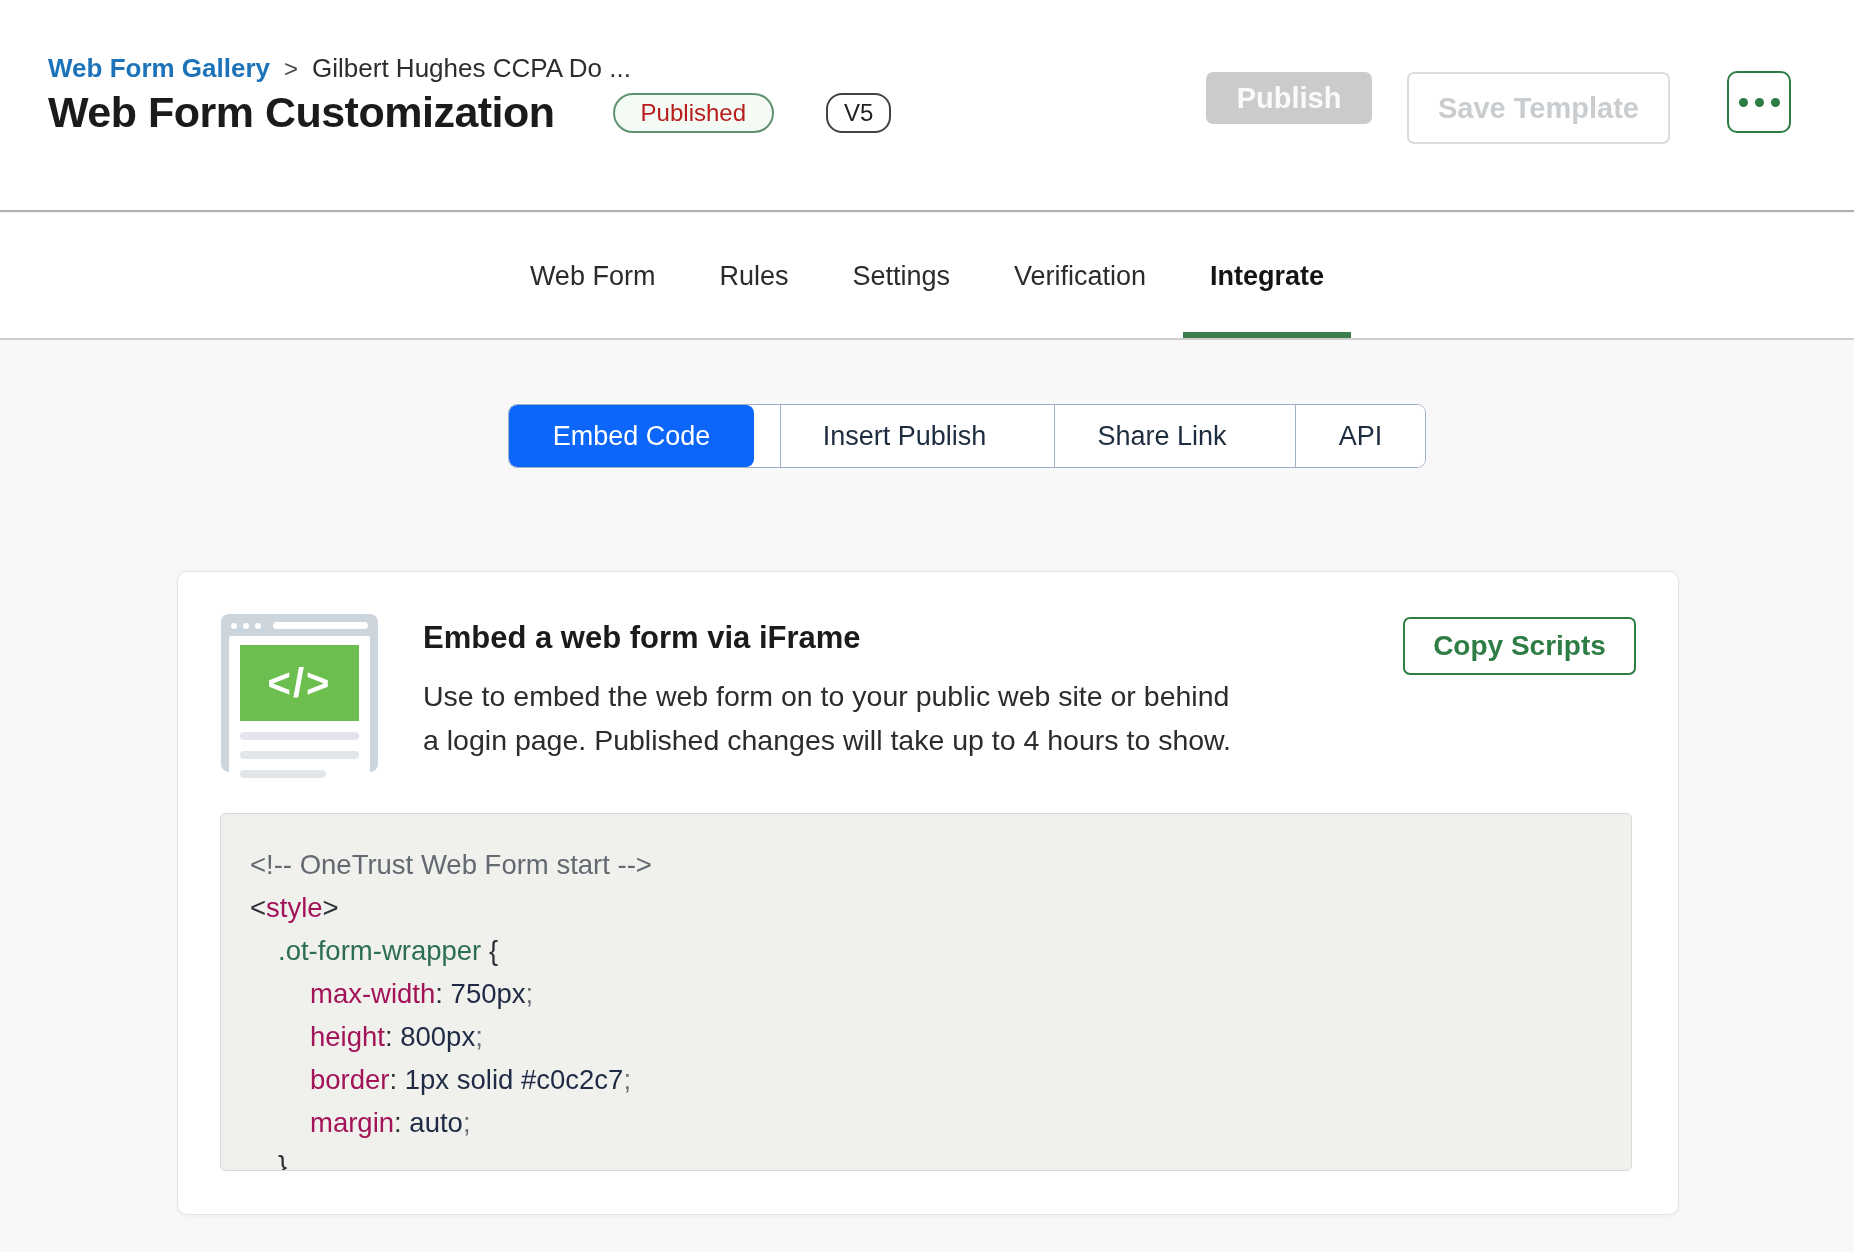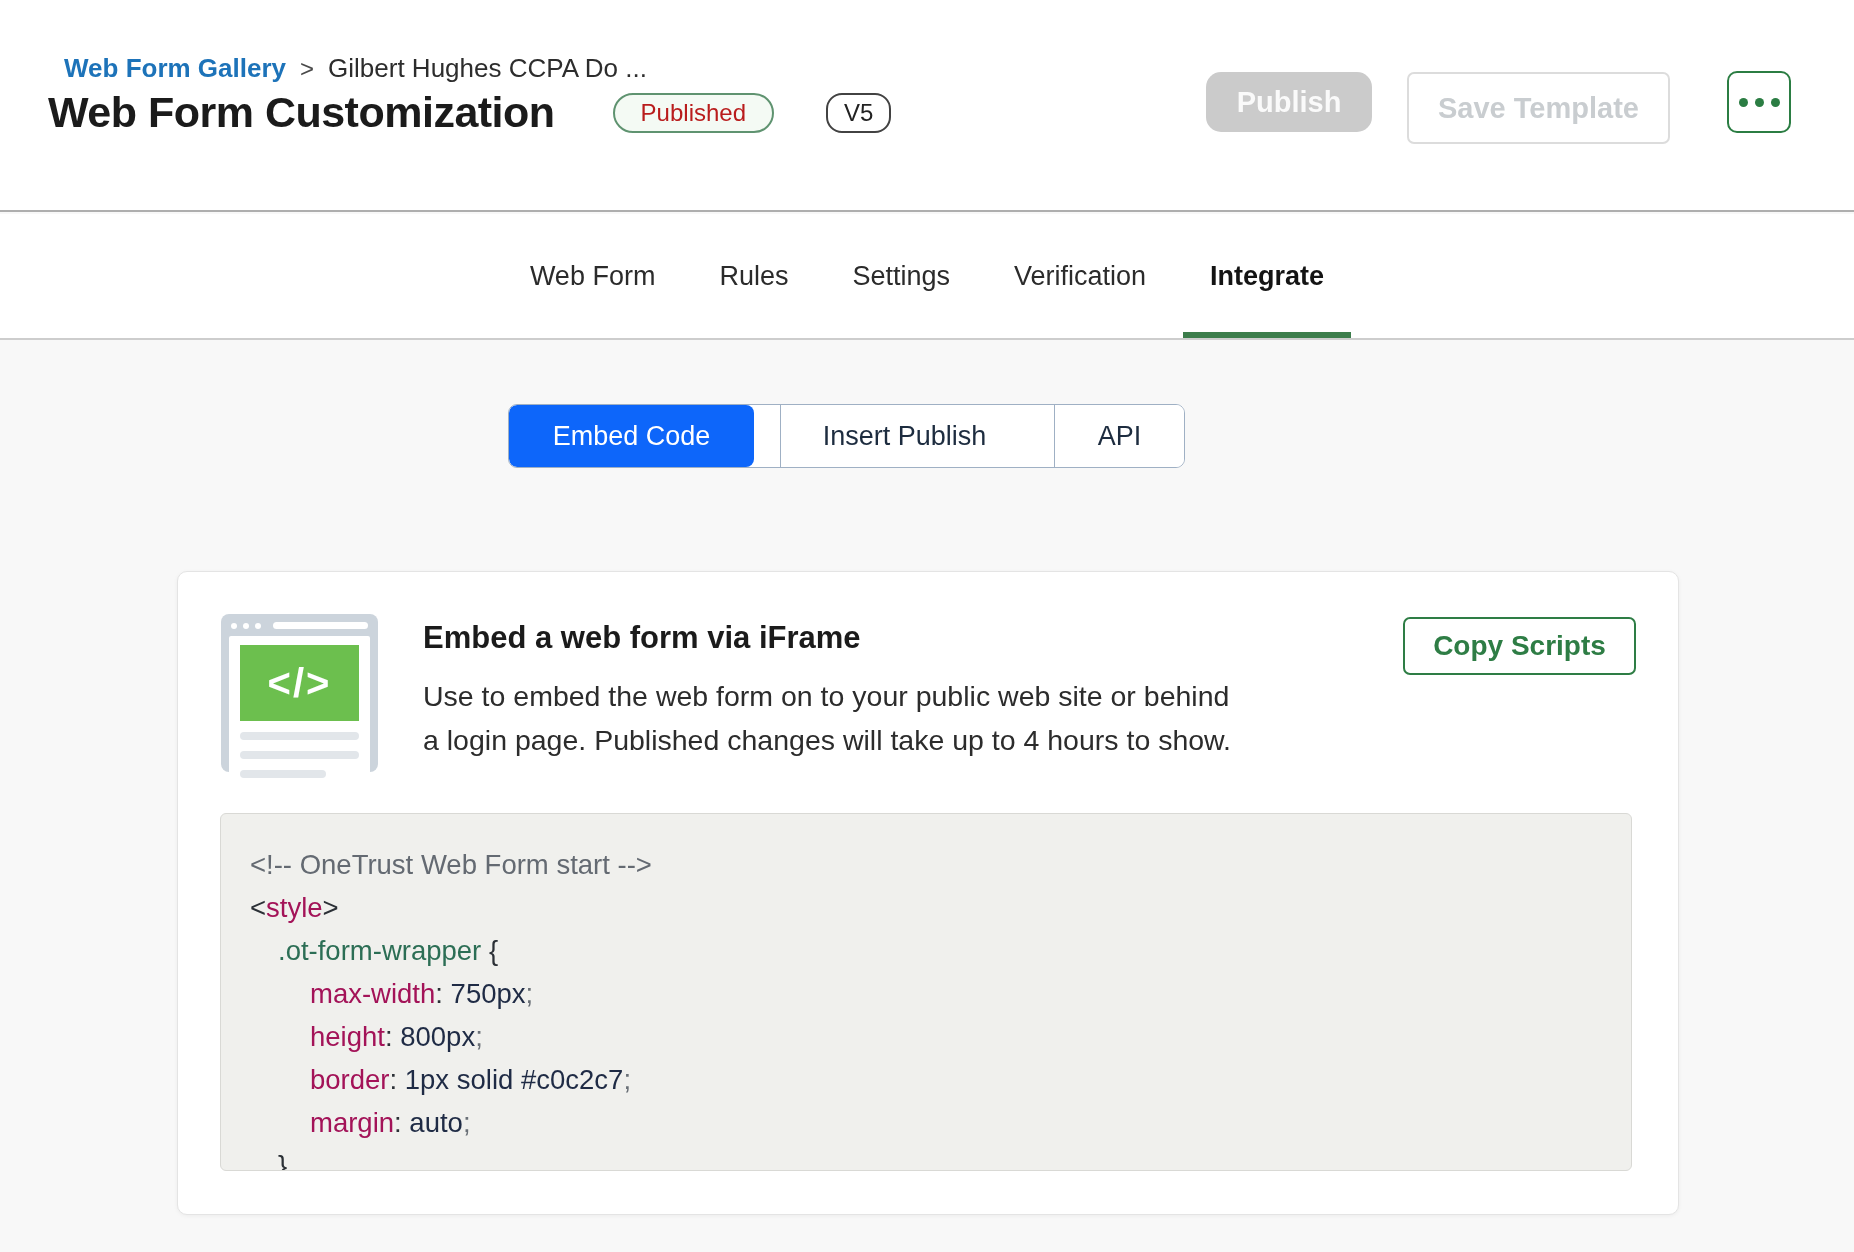--- a/index.html
+++ b/index.html
@@ -6,39 +6,39 @@
   html,body { width:1854px; height:1252px; }
   body {
     position:relative; overflow:hidden;
     background:#f8f8f8;
     font-family:"Liberation Sans","DejaVu Sans",sans-serif;
     color:#1c1c1c;
   }
 
   
   .header { position:absolute; top:0; left:0; width:1854px; height:212px; background:#ffffff; border-bottom:2px solid #aeaeae; }
-  .breadcrumb { position:absolute; left:64px; top:50px; font-size:26px; line-height:36px; display:flex; gap:14px; align-items:baseline; }
+  .breadcrumb { position:absolute; left:48px; top:50px; font-size:26px; line-height:36px; display:flex; gap:14px; align-items:baseline; }
   .breadcrumb .bc-link { color:#1d73b9; font-weight:700; text-decoration:none; cursor:pointer; }
   .breadcrumb .bc-sep { color:#4a4a4a; font-size:24px; }
   .breadcrumb .bc-current { color:#2d2d2d; }
   .title-row { position:absolute; left:48px; top:88px; display:flex; align-items:center; }
   .page-title { font-size:43px; font-weight:700; color:#1b1b1b; letter-spacing:-0.5px; }
   .badge-published {
     margin-left:58px; height:40px; padding:0 26px; display:flex; align-items:center;
     border:2px solid #5f9370; border-radius:22px; background:#f4faf4;
     font-size:24px; color:#b91c1c;
   }
   .badge-version {
     margin-left:52px; height:40px; padding:0 16px; display:flex; align-items:center;
     border:2.5px solid #424242; border-radius:16px; background:#ffffff;
     font-size:24px; color:#222222;
   }
   .btn-publish {
-    position:absolute; left:1206px; top:72px; width:166px; height:60px;
-    background:#cbcbcb; color:#fafafa; border:none; border-radius:15px;
+    position:absolute; left:1206px; top:72px; width:166px; height:52px;
+    background:#cbcbcb; color:#fafafa; border:none; border-radius:7px;
     font-size:29px; font-weight:600; font-family:inherit; cursor:default;
   }
   .btn-save-template {
     position:absolute; left:1407px; top:72px; width:263px; height:72px;
     background:#ffffff; color:#c9cdd0; border:2px solid #dcdcdc; border-radius:7px;
     font-size:29px; font-weight:600; font-family:inherit; cursor:default;
   }
   .btn-more {
     position:absolute; left:1727px; top:71px; width:64px; height:62px;
     background:#ffffff; border:2.5px solid #2b7d43; border-radius:10px;
@@ -153,20 +153,21 @@
   <button class="tab">Web Form</button>
   <button class="tab">Rules</button>
   <button class="tab">Settings</button>
   <button class="tab">Verification</button>
   <button class="tab active">Integrate</button>
 </div>
 
 <div class="segmented">
   <button class="segment seg-1 active">Embed Code</button>
   <button class="segment seg-2">Insert Publish</button>
+  <button class="segment seg-3">Share Link</button>
   <button class="segment seg-4">API</button>
 </div>
 
 <div class="card">
 
   <div class="browser-icon">
     <div class="bi-header">
       <span class="bi-dot"></span>
       <span class="bi-dot"></span>
       <span class="bi-dot"></span>

